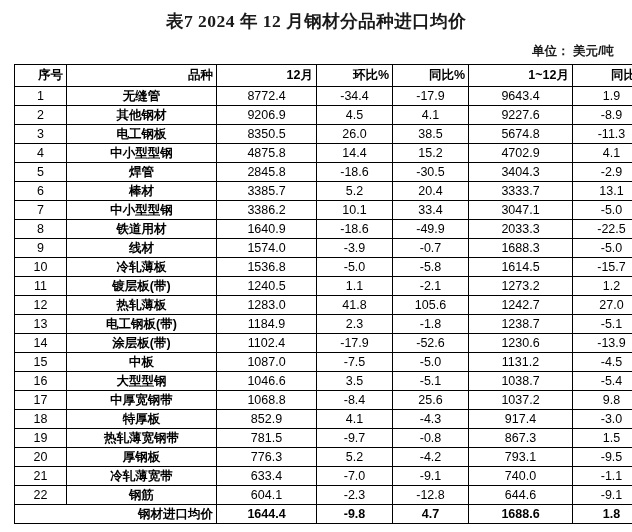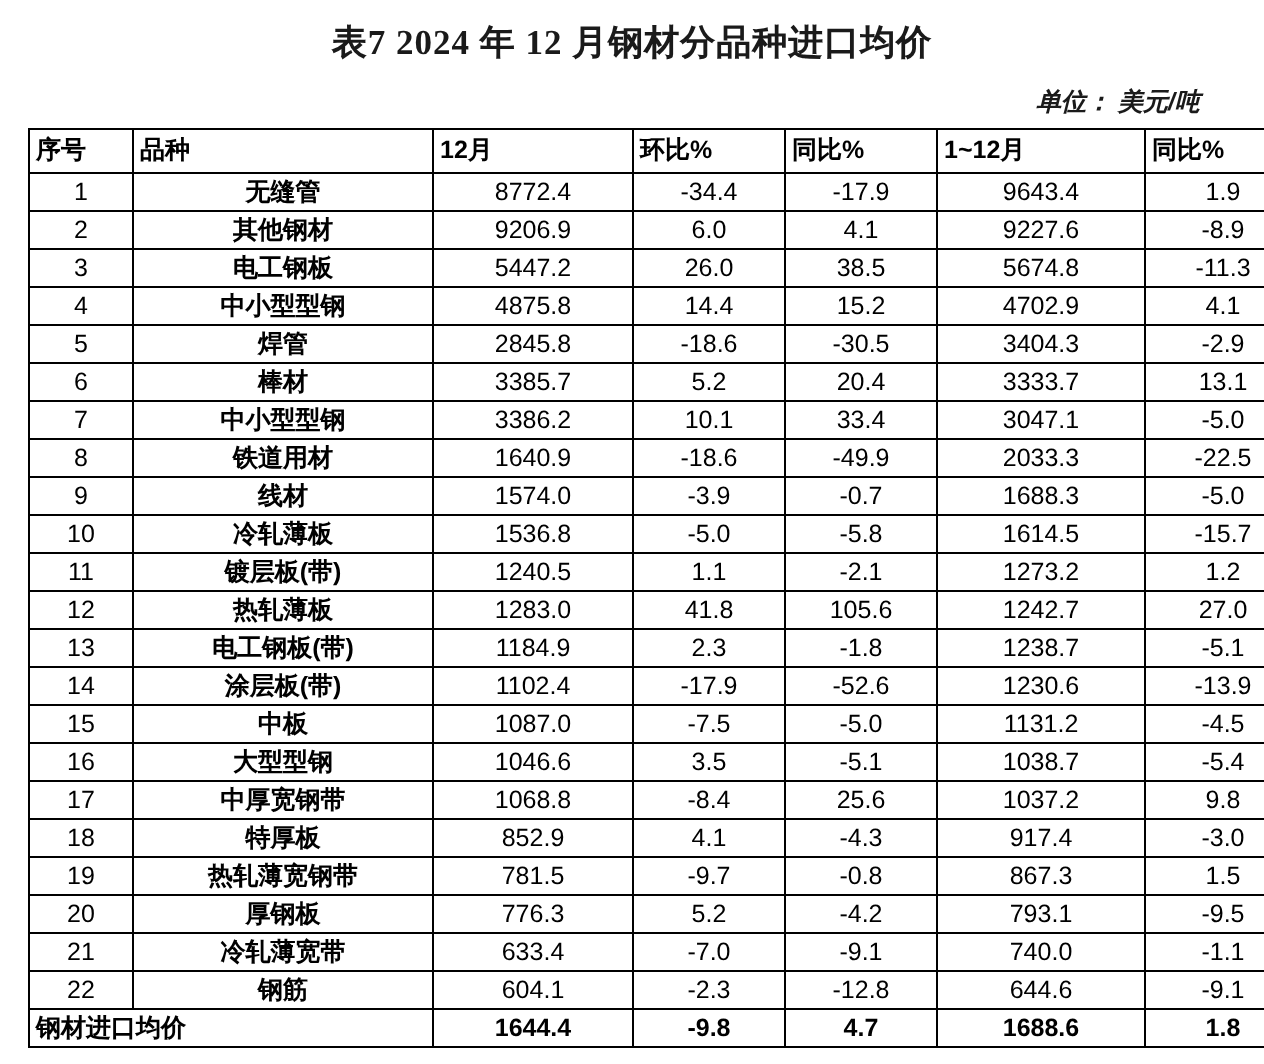--- a/index.html
+++ b/index.html
@@ -27,25 +27,24 @@
     color: #1a1a1a;
     padding-top: 9px;
     letter-spacing: 0.5px;
     font-family: "Liberation Serif", serif;
   }
   .unit-line {
     text-align: right;
     font-size: 12.5px;
     font-weight: bold;
     color: #1a1a1a;
-    padding-right: 32px;
+    padding-right: 18px;
     padding-top: 10px;
     padding-bottom: 4px;
     font-family: "Liberation Sans", sans-serif;
-    font-style: italic;
   }
   .table-wrap {
     padding: 0 14px 0 14px;
   }
   table.data {
     border-collapse: collapse;
     width: 604px;
     table-layout: fixed;
   }
   table.data th,
@@ -55,21 +54,21 @@
     color: #000000;
     height: 19px;
     padding: 0 3px;
     line-height: 17px;
     box-sizing: border-box;
     white-space: nowrap;
     overflow: hidden;
   }
   table.data thead th {
     font-weight: bold;
-    text-align: left;
+    text-align: right;
     height: 22px;
   }
   .col-idx { width: 52px; text-align: center; }
   .col-name { width: 150px; text-align: center; }
   .col-v { width: 100px; text-align: center; }
   .col-v2 { width: 76px; text-align: center; }
   .col-v3 { width: 104px; text-align: center; }
   .col-v4 { width: 78px; text-align: center; }
   td.num {
     text-align: center;
@@ -79,21 +78,21 @@
     font-weight: bold;
     margin-left: 20px;
   }
   td.idx {
     text-align: center;
   }
   tr.total td {
     font-weight: bold;
   }
   tr.total td.total-label {
-    text-align: left;
+    text-align: right;
     font-weight: bold;
   }
 </style>
 </head>
 <body>
 
 <div class="page">
 
   <div class="title">表7   2024 年 12 月钢材分品种进口均价</div>
 
@@ -128,29 +127,29 @@
           <td class="num">8772.4</td>
           <td class="num">-34.4</td>
           <td class="num">-17.9</td>
           <td class="num">9643.4</td>
           <td class="num">1.9</td>
         </tr>
         <tr>
           <td class="idx">2</td>
           <td class="name">其他钢材</td>
           <td class="num">9206.9</td>
-          <td class="num">6.0</td>
+          <td class="num">4.5</td>
           <td class="num">4.1</td>
           <td class="num">9227.6</td>
           <td class="num">-8.9</td>
         </tr>
         <tr>
           <td class="idx">3</td>
           <td class="name">电工钢板</td>
-          <td class="num">5447.2</td>
+          <td class="num">8350.5</td>
           <td class="num">26.0</td>
           <td class="num">38.5</td>
           <td class="num">5674.8</td>
           <td class="num">-11.3</td>
         </tr>
         <tr>
           <td class="idx">4</td>
           <td class="name">中小型型钢</td>
           <td class="num">4875.8</td>
           <td class="num">14.4</td>

